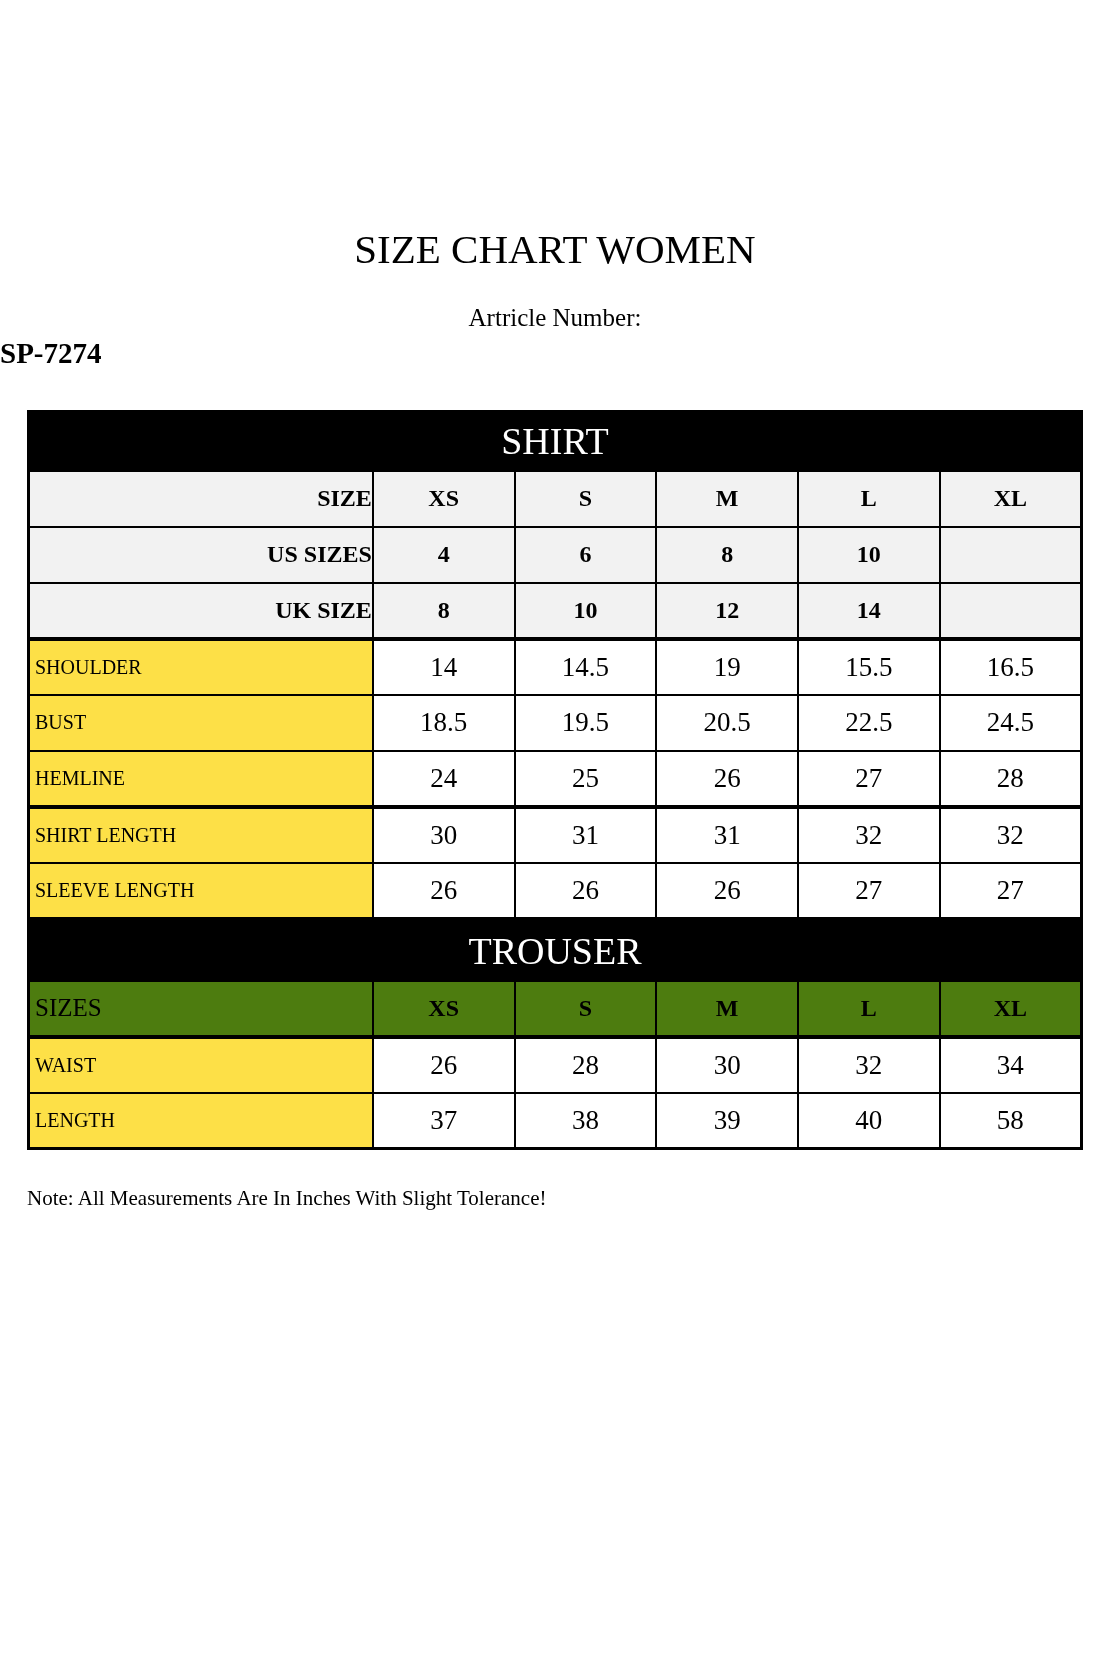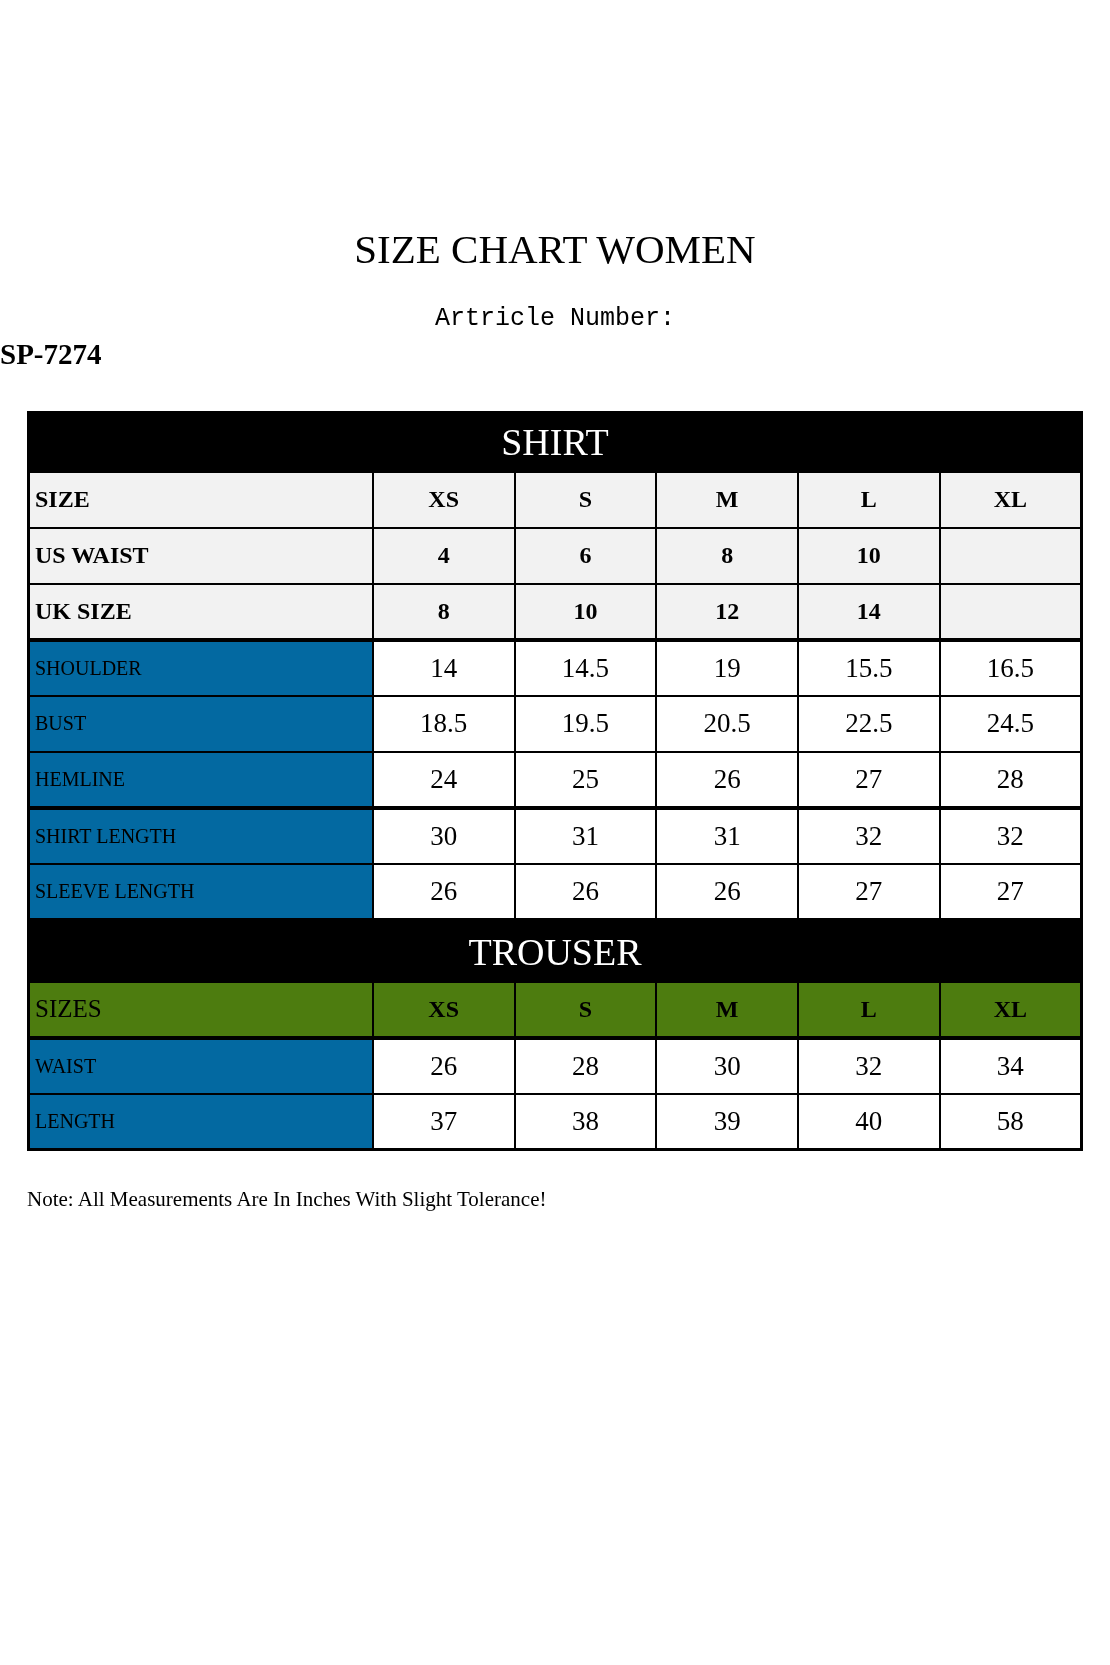--- a/index.html
+++ b/index.html
@@ -18,21 +18,20 @@
     text-align: center;
     font-size: 41px;
     font-weight: normal;
     line-height: 1.15;
   }
   .article-label {
     margin-top: 31px;
     text-align: center;
     font-size: 25px;
     font-weight: normal;
-    font-family: Liberation Mono, monospace;
   }
   .article-value {
     margin-top: 5px;
     text-align: left;
     font-size: 29px;
     font-weight: bold;
   }
 
   table.size-table {
     width: 1056px;
@@ -52,25 +51,25 @@
   tr.title-row td {
     background: #000000;
     color: #ffffff;
     border: 2px solid #000000;
     height: 59px;
     text-align: center;
     font-size: 38px;
     font-weight: normal;
   }
 
-  td.lbl { text-align: left; padding-left: 5px; background: #0369a1; }
+  td.lbl { text-align: left; padding-left: 5px; background: #fde047; }
   td.val { text-align: center; }
 
   tr.size-row td { background: #f2f2f2; }
-  tr.size-row td.lbl { font-size: 24px; font-weight: bold; }
+  tr.size-row td.lbl { font-size: 24px; font-weight: bold; text-align: right; }
   tr.size-row td.val { font-size: 24px; font-weight: bold; }
 
   tr.sizes-row td { background: #4d7c0f; }
   tr.sizes-row td.lbl { font-size: 25px; font-weight: normal; }
   tr.sizes-row td.val { font-size: 24px; font-weight: bold; }
 
   tr.meas-row td.lbl { font-size: 20px; font-weight: normal; }
   tr.meas-row td.val { font-size: 27px; font-weight: normal; background: #ffffff; }
 
   tr.thick td { border-bottom-width: 4px; }
@@ -106,21 +105,21 @@
       </tr>
       <tr class="size-row">
         <td class="lbl">SIZE</td>
         <td class="val">XS</td>
         <td class="val">S</td>
         <td class="val">M</td>
         <td class="val">L</td>
         <td class="val">XL</td>
       </tr>
       <tr class="size-row">
-        <td class="lbl">US WAIST</td>
+        <td class="lbl">US SIZES</td>
         <td class="val">4</td>
         <td class="val">6</td>
         <td class="val">8</td>
         <td class="val">10</td>
         <td class="val"></td>
       </tr>
       <tr class="size-row thick">
         <td class="lbl">UK SIZE</td>
         <td class="val">8</td>
         <td class="val">10</td>

